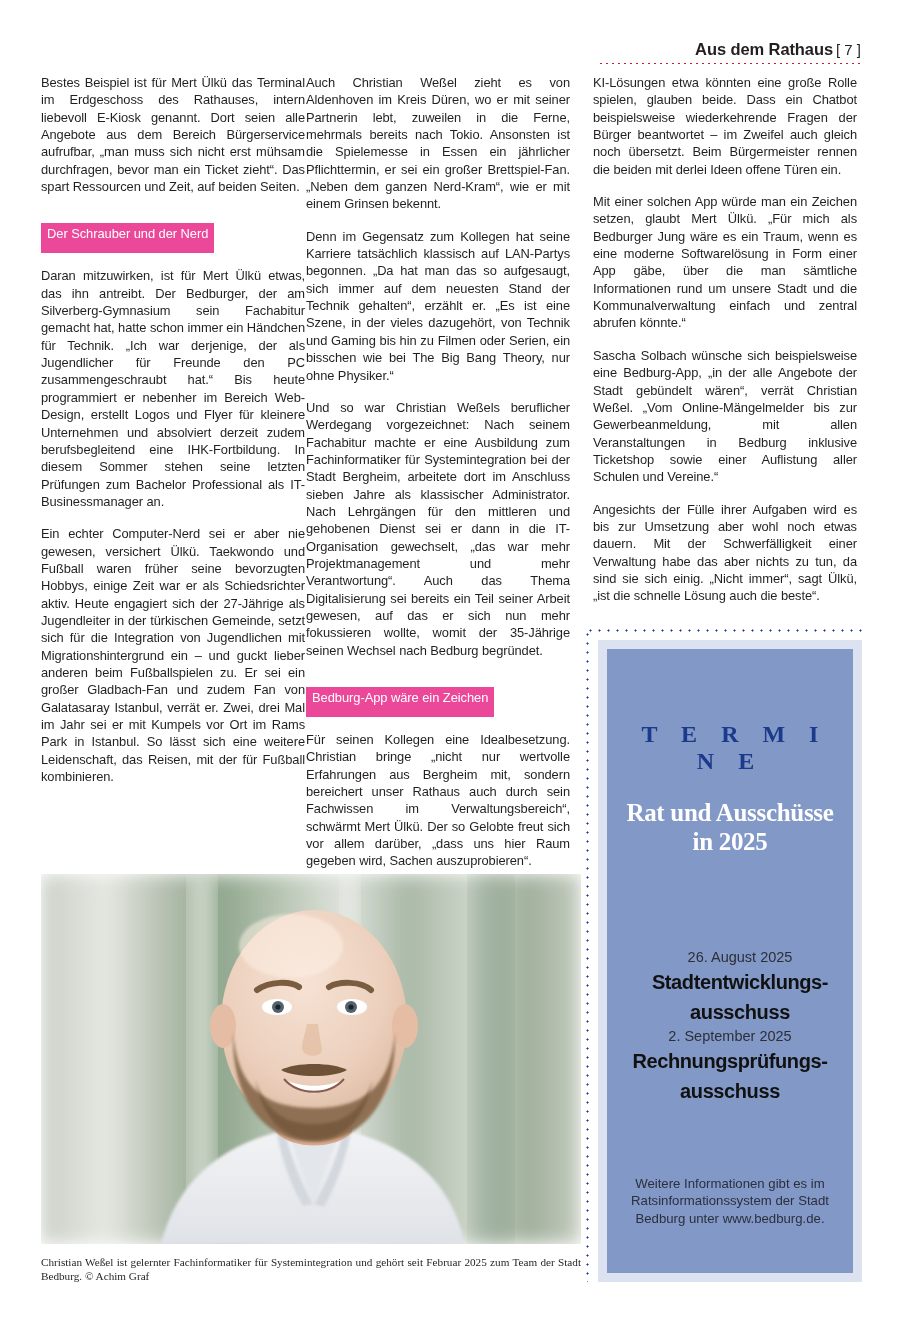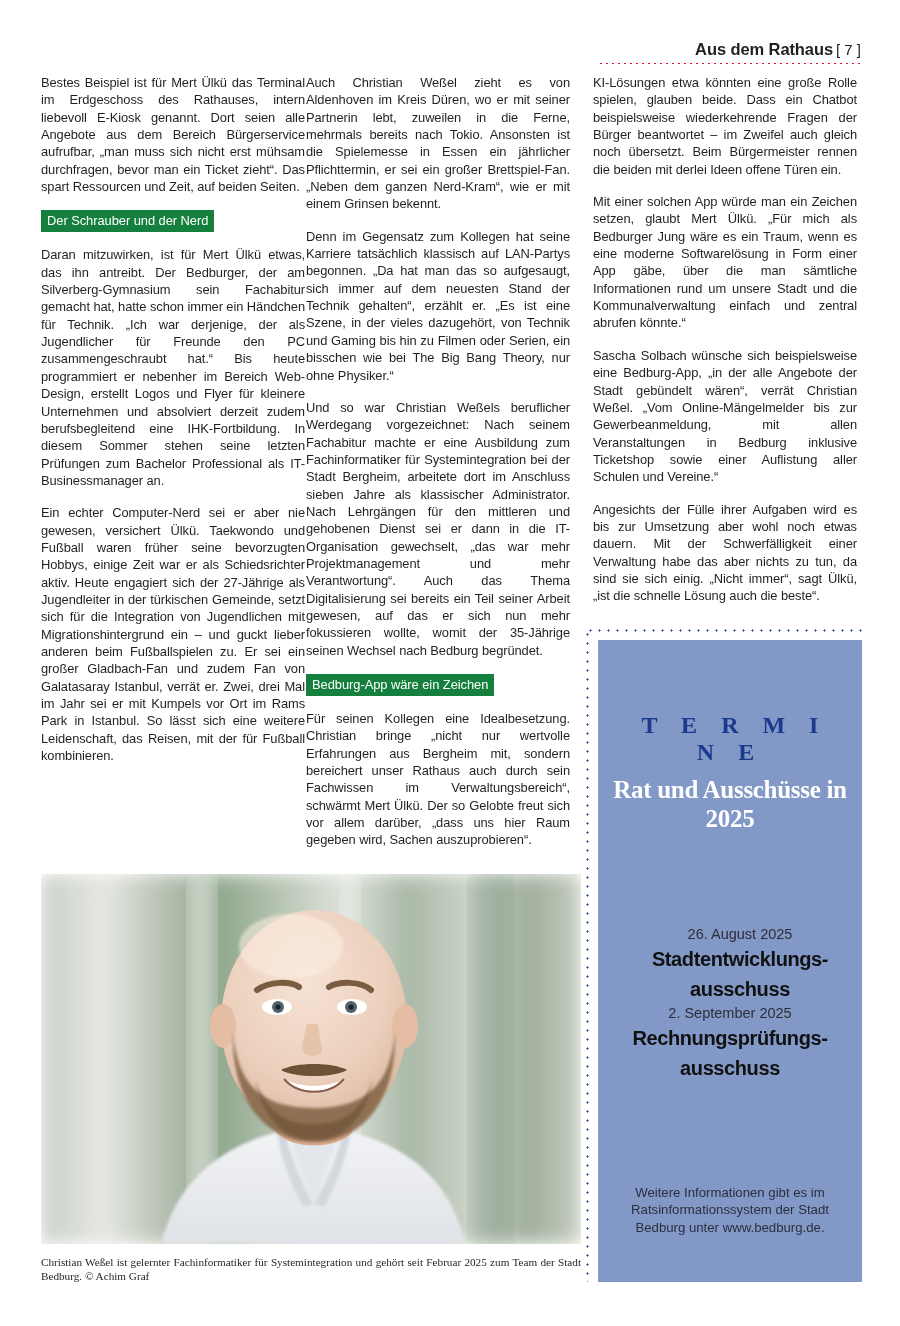--- a/index.html
+++ b/index.html
@@ -64,27 +64,27 @@
     text-align: justify;
     hyphens: none;
     color: #231f20;
     letter-spacing: -0.08px;
   }
   p.body.last { margin-bottom: 0; }
 
   
   .red-head {
     display: inline-block;
-    background: #15803d;
+    background: #ec4899;
     color: #ffffff;
     font-size: 12.9px;
     line-height: 15px;
     font-weight: normal;
-    padding: 3px 6px 4px 6px;
-    margin: 0 0 14px 0;
+    padding: 3px 6px 12px 6px;
+    margin: 13px 0 14px 0;
     letter-spacing: -0.05px;
     white-space: nowrap;
   }
 
   
   .photo-wrap {
     position: absolute;
     left: 41px;
     top: 874px;
     width: 540px;
@@ -130,20 +130,21 @@
   }
 
   
   .termine-outer {
     position: absolute;
     left: 598px;
     top: 640px;
     width: 264px;
     height: 642px;
     background: #dde2f0;
+    padding: 9px;
   }
   .termine-inner {
     width: 100%;
     height: 100%;
     background: #8298c6;
     padding: 0 14px;
     display: flex;
     flex-direction: column;
     align-items: center;
   }
@@ -157,21 +158,21 @@
     text-indent: 9px;
     text-align: center;
   }
   .termine-sub {
     font-family: "Liberation Serif", serif;
     font-weight: bold;
     font-size: 25px;
     line-height: 29px;
     color: #ffffff;
     text-align: center;
-    margin-top: 9px;
+    margin-top: 23px;
     letter-spacing: -0.3px;
   }
   .event {
     text-align: center;
     width: 100%;
   }
   .event.first { margin-top: 92px; margin-left: 20px; }
   .event.second { }
   .event-date {
     font-size: 14.5px;

